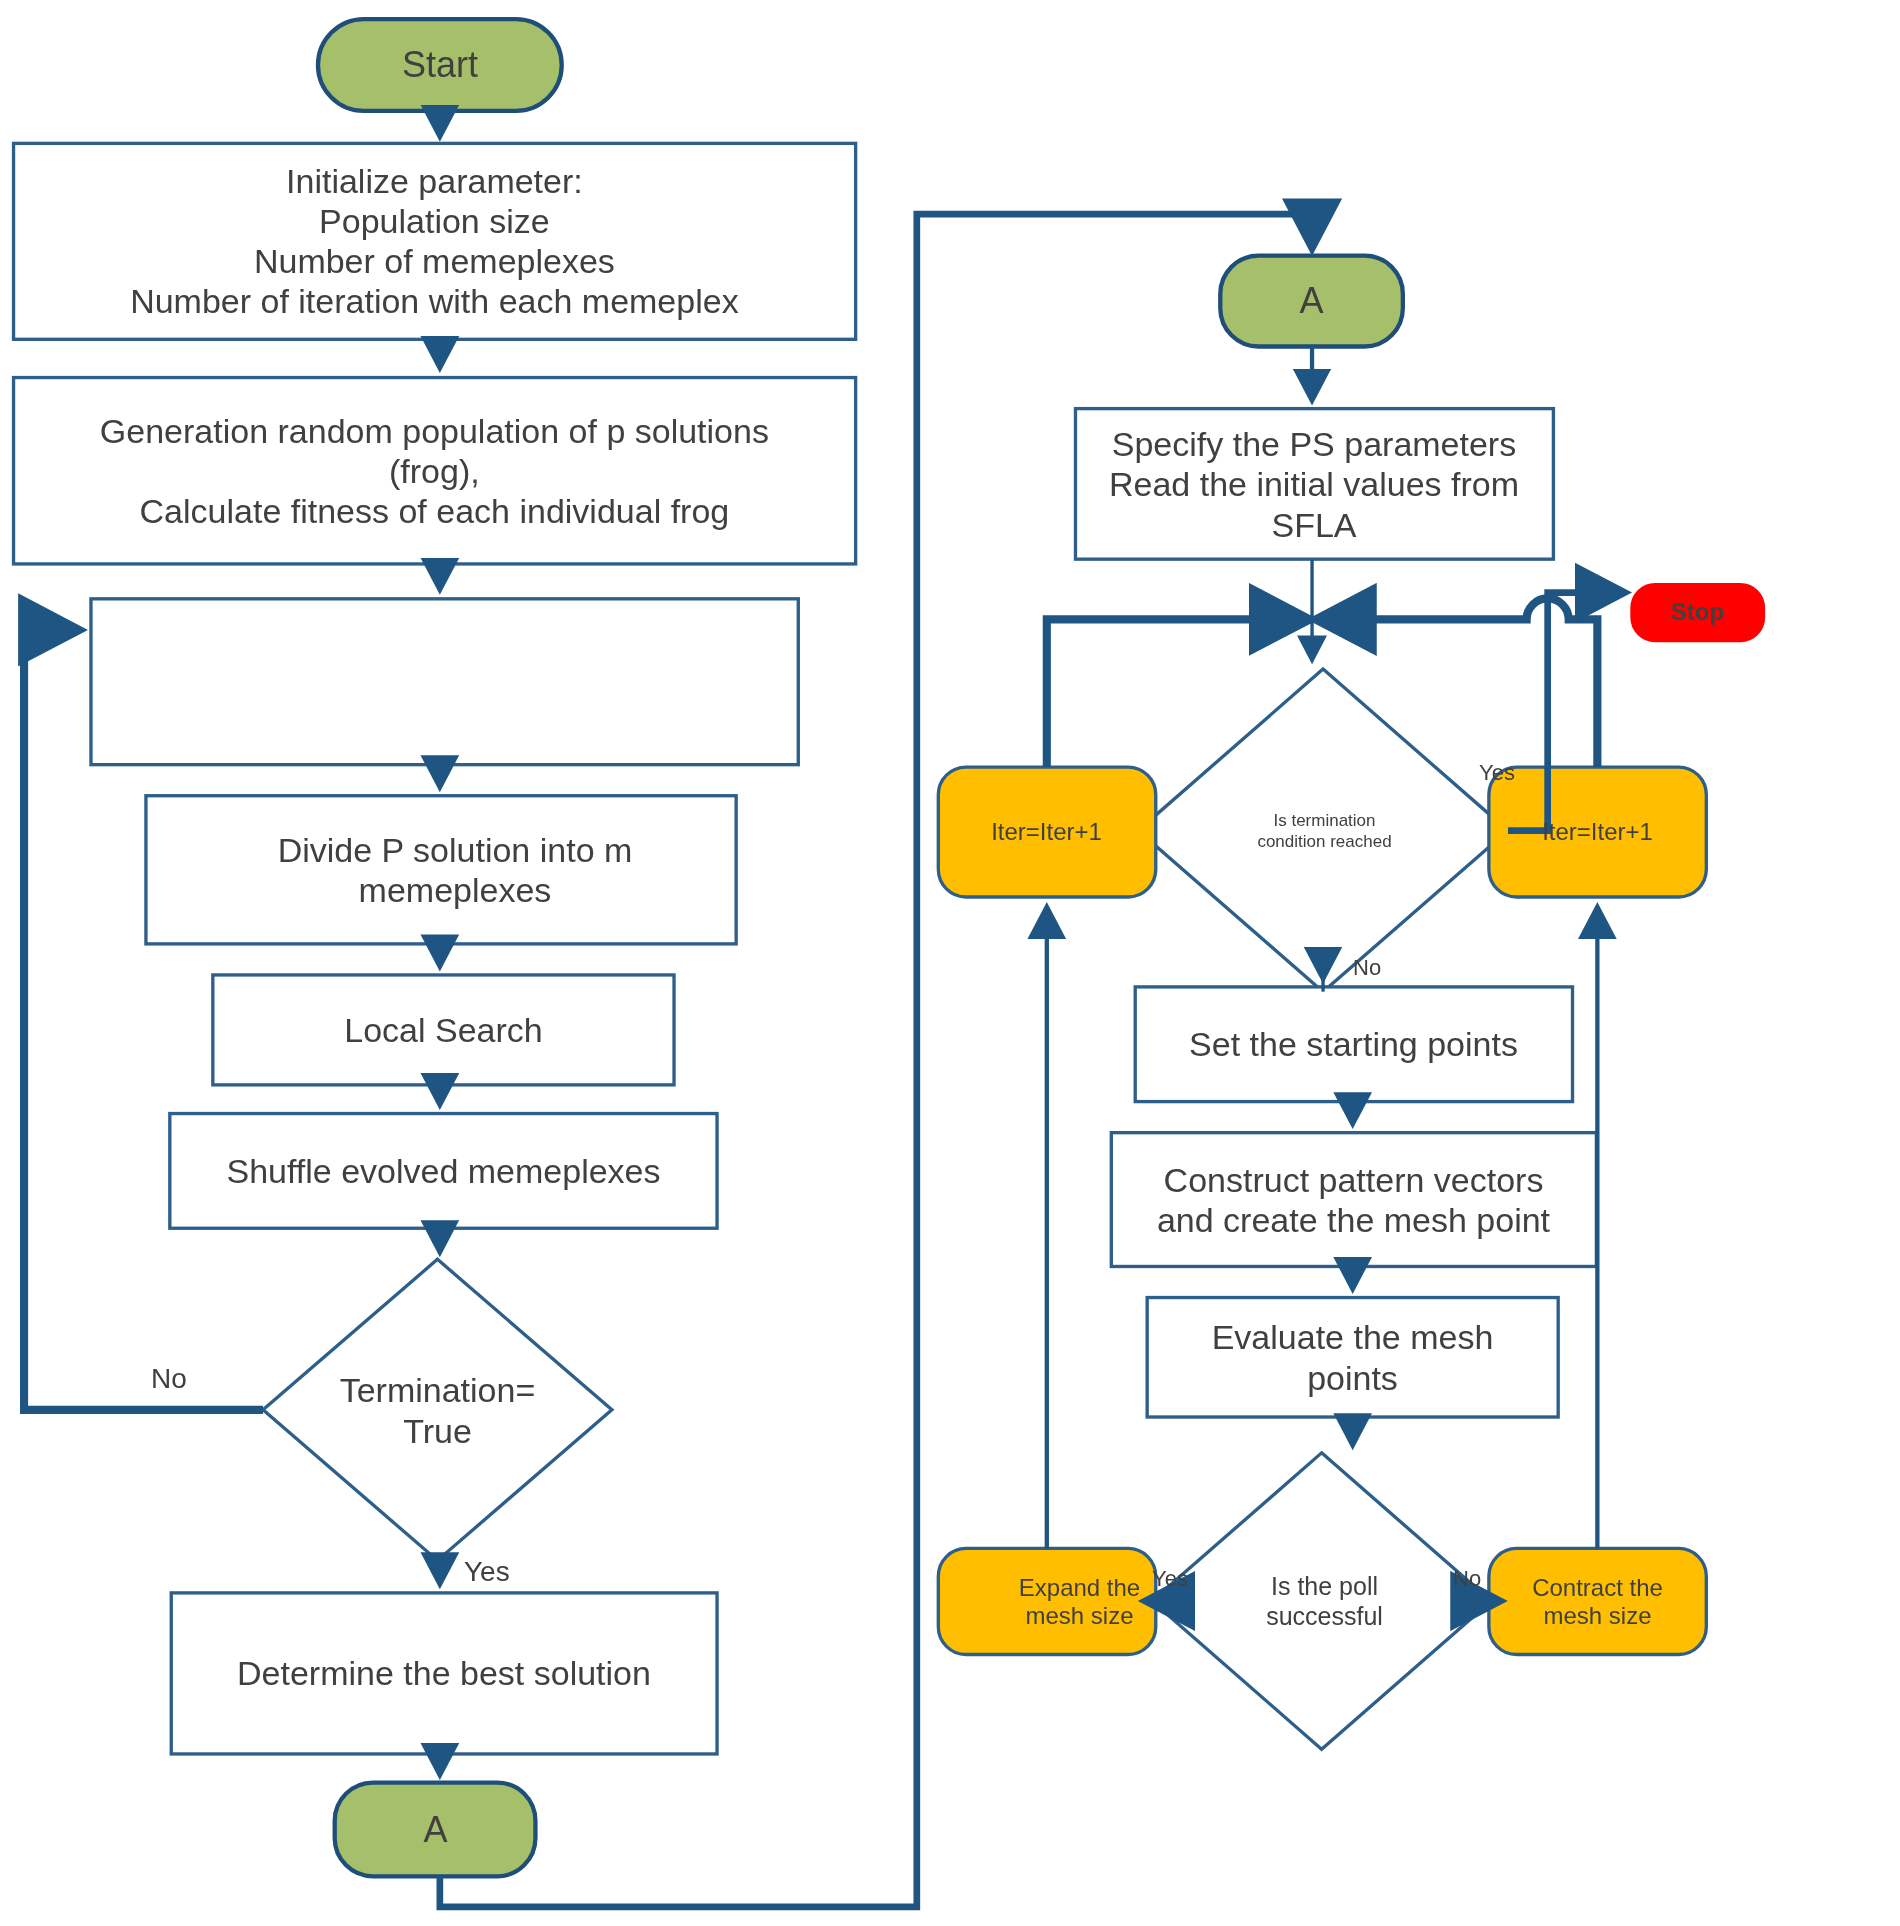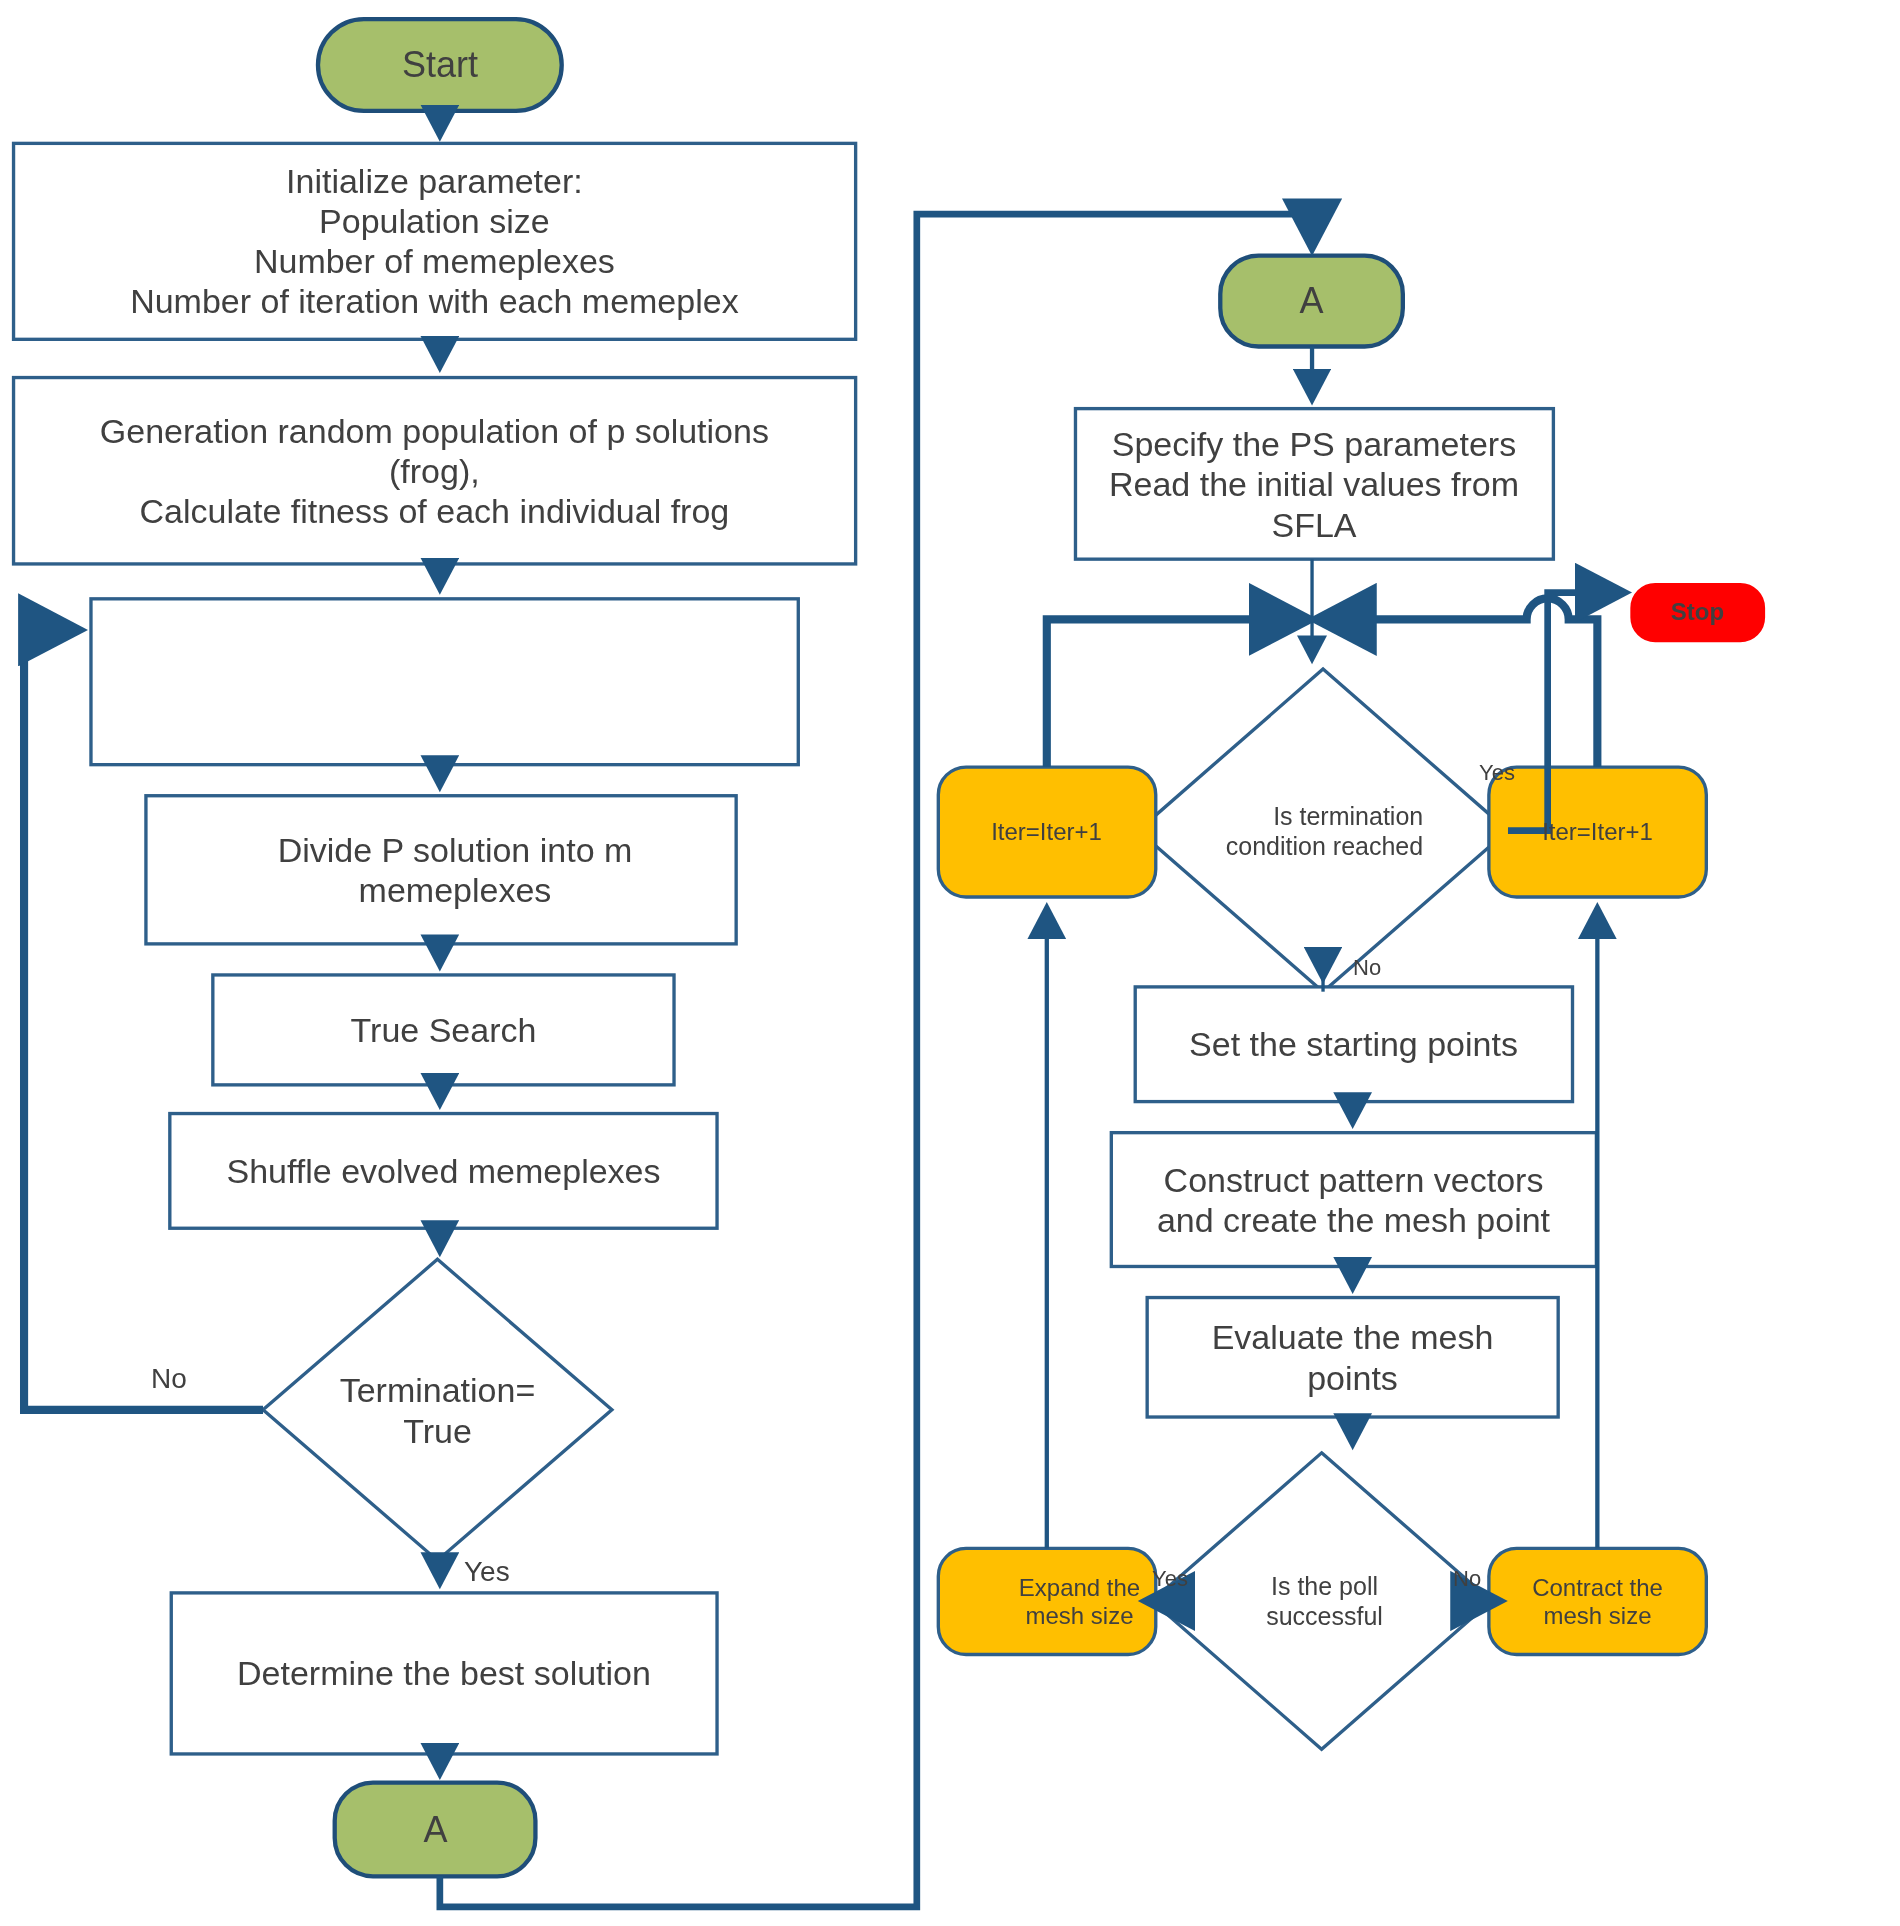--- a/index.html
+++ b/index.html
@@ -139,39 +139,39 @@
 Number of iteration with each memeplex</div>
 
   <div class="nodeText" style="left:13.4px;top:378px;width:842px;height:186px;font-size:34px;">Generation random population of p solutions
 (frog),
 Calculate fitness of each individual frog</div>
 
 
   <div class="nodeText" style="left:146px;top:796px;width:618px;height:148px;font-size:34px;">Divide P solution into m
 memeplexes</div>
 
-  <div class="nodeText" style="left:213px;top:975px;width:461px;height:110px;font-size:34px;">True Search</div>
+  <div class="nodeText" style="left:213px;top:975px;width:461px;height:110px;font-size:34px;">Local Search</div>
 
   <div class="nodeText" style="left:170px;top:1114px;width:547px;height:115px;font-size:34px;">Shuffle evolved memeplexes</div>
 
   <div class="nodeText" style="left:294px;top:1353px;width:287px;height:115px;font-size:34px;">Termination=
 True</div>
 
   <div class="nodeText" style="left:171px;top:1593px;width:546px;height:161px;font-size:34px;">Determine the best solution</div>
 
   <div class="nodeText" style="left:335px;top:1783px;width:201px;height:94px;font-size:36px;">A</div>
 
   <div class="nodeText" style="left:1220px;top:256px;width:183px;height:91px;font-size:36px;">A</div>
 
   <div class="nodeText" style="left:1075px;top:409px;width:478px;height:151px;font-size:34px;">Specify the PS parameters
 Read the initial values from SFLA</div>
 
   <div class="nodeText" style="left:1631px;top:584px;width:133px;height:57px;font-size:24px;font-weight:bold;">Stop</div>
 
-  <div class="nodeText" style="left:1181px;top:774px;width:287px;height:115px;font-size:25px;text-align:right;">Is termination
+  <div class="nodeText" style="left:1181px;top:774px;width:287px;height:115px;font-size:17px;">Is termination
 condition reached</div>
 
   <div class="nodeText" style="left:938px;top:767px;width:217px;height:130px;font-size:24px;">Iter=Iter+1</div>
 
   <div class="nodeText" style="left:1489px;top:767px;width:217px;height:130px;font-size:24px;">Iter=Iter+1</div>
 
   <div class="nodeText" style="left:1135px;top:987px;width:437px;height:115px;font-size:34px;">Set the starting points</div>
 
   <div class="nodeText" style="left:1111px;top:1133px;width:485px;height:134px;font-size:34px;">Construct pattern vectors
 and create the mesh point</div>

